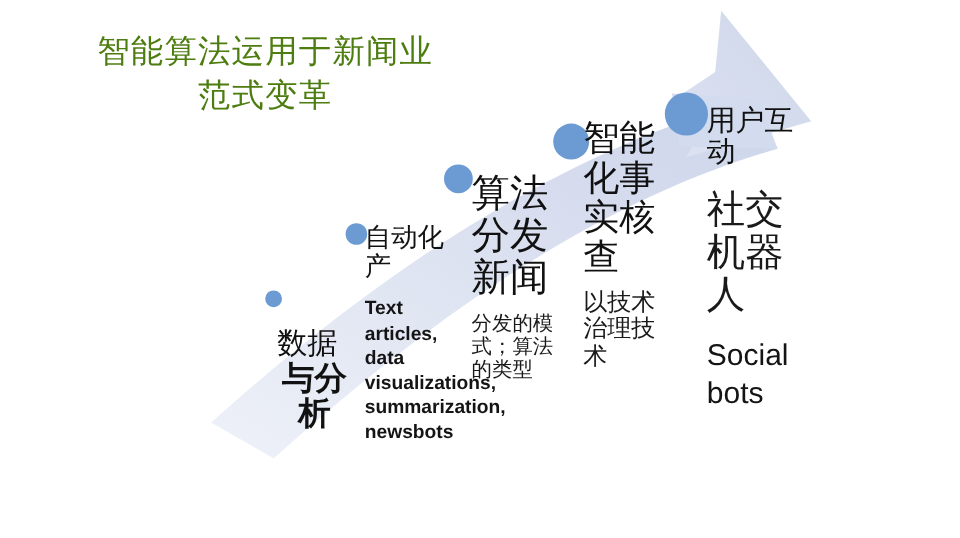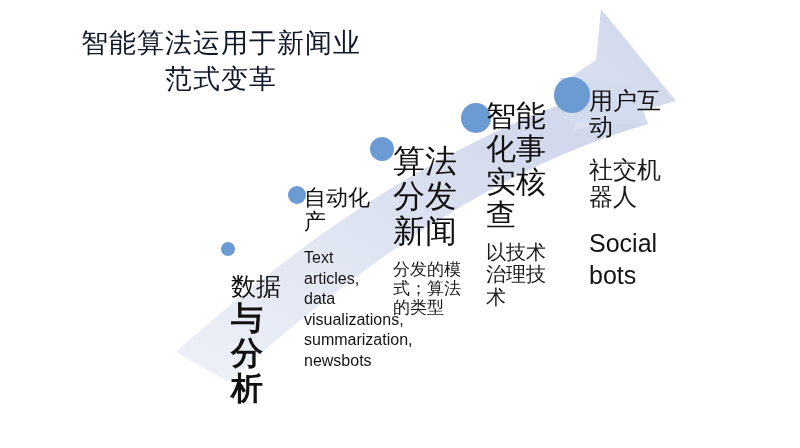--- a/index.html
+++ b/index.html
@@ -24,21 +24,21 @@
     height: 448px;
     pointer-events: none;
   }
   
   #slide-title {
     position: absolute;
     left: 46px;
     top: 26px;
     width: 350px;
     text-align: center;
-    color: #0f172a;
+    color: #4d7c0f;
     font-size: 27px;
     line-height: 1.32;
     font-weight: 400;
     letter-spacing: 1px;
     white-space: pre-line;
     font-family: "Liberation Serif", "DejaVu Serif", serif;
   }
   
   .stage {
     position: absolute;
@@ -53,47 +53,47 @@
   .stage-sub {
     font-family: "Liberation Serif", "DejaVu Serif", serif;
     color: #1a1a1a;
     line-height: 1.12;
     font-weight: 400;
   }
   .stage-en {
     font-family: "Liberation Sans", "DejaVu Sans", sans-serif;
     color: #141414;
     line-height: 1.28;
-    font-weight: 400;
+    font-weight: 700;
   }
 
   
   #stage-1 { left: 231px; top: 245px; width: 62px; }
   #stage-1 .stage-heading { font-size: 25px; letter-spacing: 0px; margin-top: 28px; }
-  #stage-1 .bold-part { font-weight: 700; font-size: 32px; }
+  #stage-1 .bold-part { font-weight: 700; font-size: 27px; text-align: center; }
 
   
   #stage-2 { left: 304px; top: 186px; width: 76px; }
   #stage-2 .stage-heading { font-size: 22px; }
   #stage-2 .stage-en { font-size: 16px; margin-top: 14px; width: 74px; }
 
   
   #stage-3 { left: 393px; top: 144px; width: 72px; }
   #stage-3 .stage-heading { font-size: 32px; letter-spacing: 0px; }
   #stage-3 .stage-sub { font-size: 17px; margin-top: 10px; width: 68px; }
 
   
   #stage-4 { left: 486px; top: 99px; width: 72px; }
   #stage-4 .stage-heading { font-size: 30px; }
   #stage-4 .stage-sub { font-size: 20px; margin-top: 10px; width: 66px; }
 
   
   #stage-5 { left: 589px; top: 88px; width: 90px; }
   #stage-5 .stage-heading { font-size: 24px; }
-  #stage-5 .stage-sub { font-size: 24px; margin-top: 16px; }
+  #stage-5 .stage-sub { font-size: 32px; margin-top: 16px; }
   #stage-5 .stage-en { font-size: 25px; margin-top: 16px; font-weight: 400; }
 </style>
 </head>
 <body>
 
 <div id="slide">
 
   <svg id="arrow-svg" viewBox="0 0 800 448" xmlns="http://www.w3.org/2000/svg">
     <defs>
       <linearGradient id="arrowGrad" x1="0" y1="1" x2="1" y2="0">

